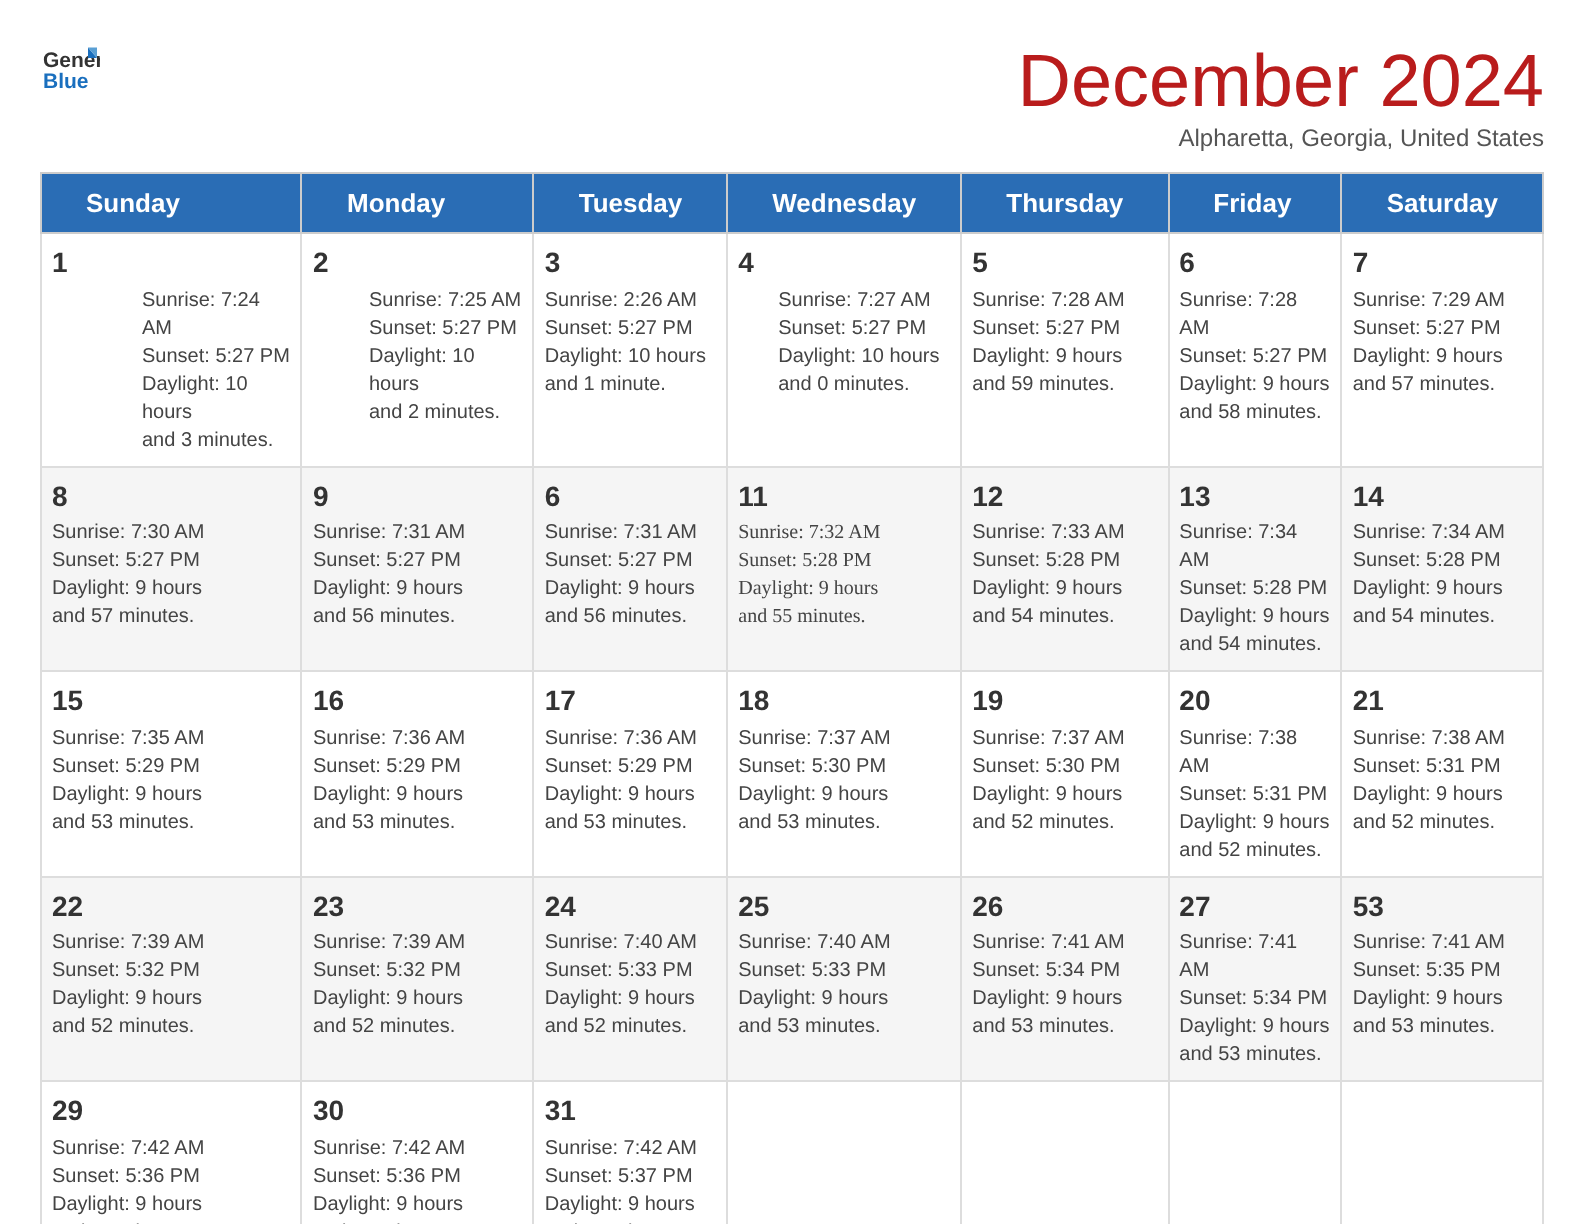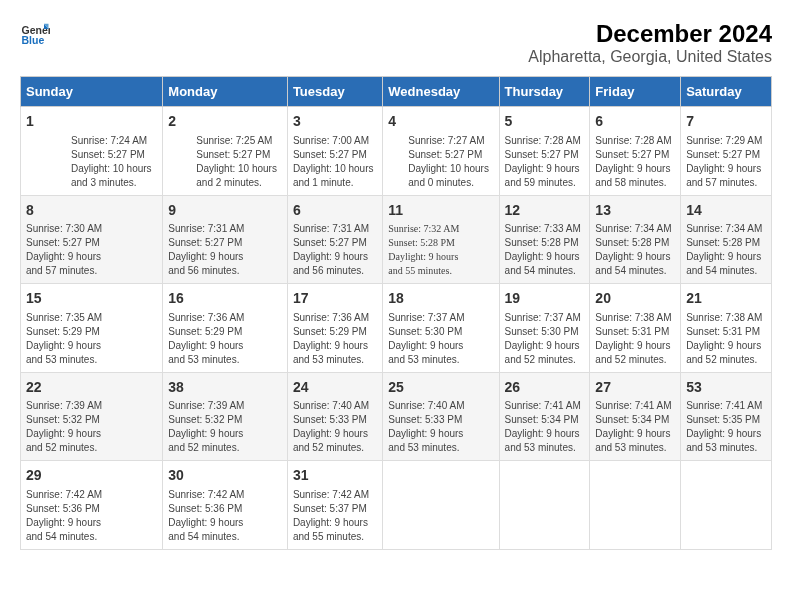--- a/index.html
+++ b/index.html
@@ -22,37 +22,37 @@
       gap: 4px;
     }
     .logo-icon {
       width: 30px;
       height: 30px;
     }
     .title-area {
       text-align: right;
     }
     .main-title {
-      font-size: 24px;
-      font-weight: bold;
-      color: #000000;
+      font-size: 37px;
+      font-weight: normal;
+      color: #b91c1c;
     }
     .subtitle {
-      font-size: 16px;
+      font-size: 12px;
       color: #555;
     }
     table {
       width: 100%;
       border-collapse: collapse;
       font-size: 11px;
     }
     thead tr th {
       background-color: #2a6db5;
       color: #fff;
-      padding: 7px 5px;
+      padding: 7px 22px;
       text-align: left;
       font-size: 13px;
       font-weight: bold;
       border: 1px solid #ccc;
     }
     tbody tr {
       background-color: #fff;
     }
     tbody tr:nth-child(even) {
       background-color: #f5f5f5;
@@ -117,21 +117,21 @@
         </td>
         <td>
           <span class="day-num">2</span>
           <div class="day-info" style="white-space: pre-line; margin-left: 28px;">Sunrise: 7:25 AM
 Sunset: 5:27 PM
 Daylight: 10 hours
 and 2 minutes.</div>
         </td>
         <td>
           <span class="day-num">3</span>
-          <div class="day-info" style="white-space: pre-line;">Sunrise: 7:00 AM
+          <div class="day-info" style="white-space: pre-line;">Sunrise: 2:26 AM
 Sunset: 5:27 PM
 Daylight: 10 hours
 and 1 minute.</div>
         </td>
         <td>
           <span class="day-num">4</span>
           <div class="day-info" style="white-space: pre-line; margin-left: 20px;">Sunrise: 7:27 AM
 Sunset: 5:27 PM
 Daylight: 10 hours
 and 0 minutes.</div>
@@ -262,21 +262,21 @@
       </tr>
       <tr>
         <td>
           <span class="day-num">22</span>
           <div class="day-info" style="white-space: pre-line;">Sunrise: 7:39 AM
 Sunset: 5:32 PM
 Daylight: 9 hours
 and 52 minutes.</div>
         </td>
         <td>
-          <span class="day-num">38</span>
+          <span class="day-num">23</span>
           <div class="day-info" style="white-space: pre-line;">Sunrise: 7:39 AM
 Sunset: 5:32 PM
 Daylight: 9 hours
 and 52 minutes.</div>
         </td>
         <td>
           <span class="day-num">24</span>
           <div class="day-info" style="white-space: pre-line;">Sunrise: 7:40 AM
 Sunset: 5:33 PM
 Daylight: 9 hours

